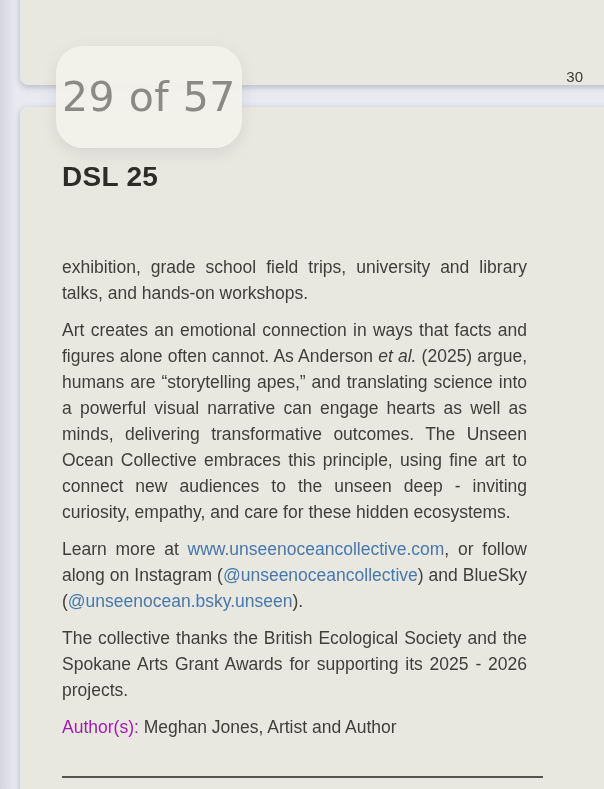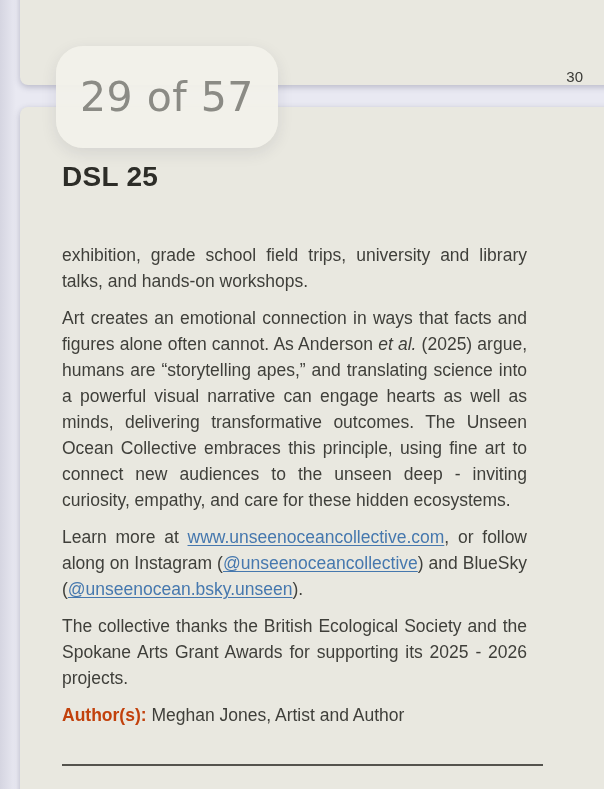--- a/index.html
+++ b/index.html
@@ -37,54 +37,53 @@
   }
   .page-num {
     position: absolute; right: 45px; bottom: 0;
     font-size: 15px; color: #3b3b37;
   }
   .content {
     padding: 53px 0 0 42px;
     width: 481px;
   }
   .page-title {
-    margin: 0 0 48px 0;
+    margin: 0 0 60px 0;
     font-size: 28px; line-height: 34px;
     font-weight: 700; color: #2d2d28;
     letter-spacing: 0.3px;
   }
   .body-text p {
     margin: 0 16px 11px 0;
     font-size: 17.5px; line-height: 26px;
     color: #3f3f3a;
     text-align: justify;
   }
   .body-text .em { font-style: italic; }
-  .body-text b { font-weight: 700; color: #c2410c; }
+  .body-text b { font-weight: 400; color: #a21caf; }
   a.link {
     color: #4678ae;
-    text-decoration: underline;
     text-underline-offset: 2px;
     cursor: pointer;
   }
   .divider {
     border: none;
     border-top: 2px solid #54534d;
     margin: 36px 0 0 0;
     width: 481px;
   }
   .next-heading {
     margin: 16px 0 0 0;
     font-size: 30px; line-height: 38px;
     font-weight: 700; color: #2b2b27;
   }
   .toast {
     position: absolute;
     left: 56px; top: 46px;
-    width: 222px; height: 102px;
+    width: 186px; height: 102px;
     border-radius: 27px;
     background: rgba(242,241,234,0.94);
     box-shadow: 0 5px 16px rgba(40,40,70,0.10);
     display: flex; align-items: center; justify-content: center;
     z-index: 5;
   }
   .toast span {
     font-family: "DejaVu Sans", sans-serif;
     font-size: 41px; color: #8b8b85;
     letter-spacing: 0.5px;

